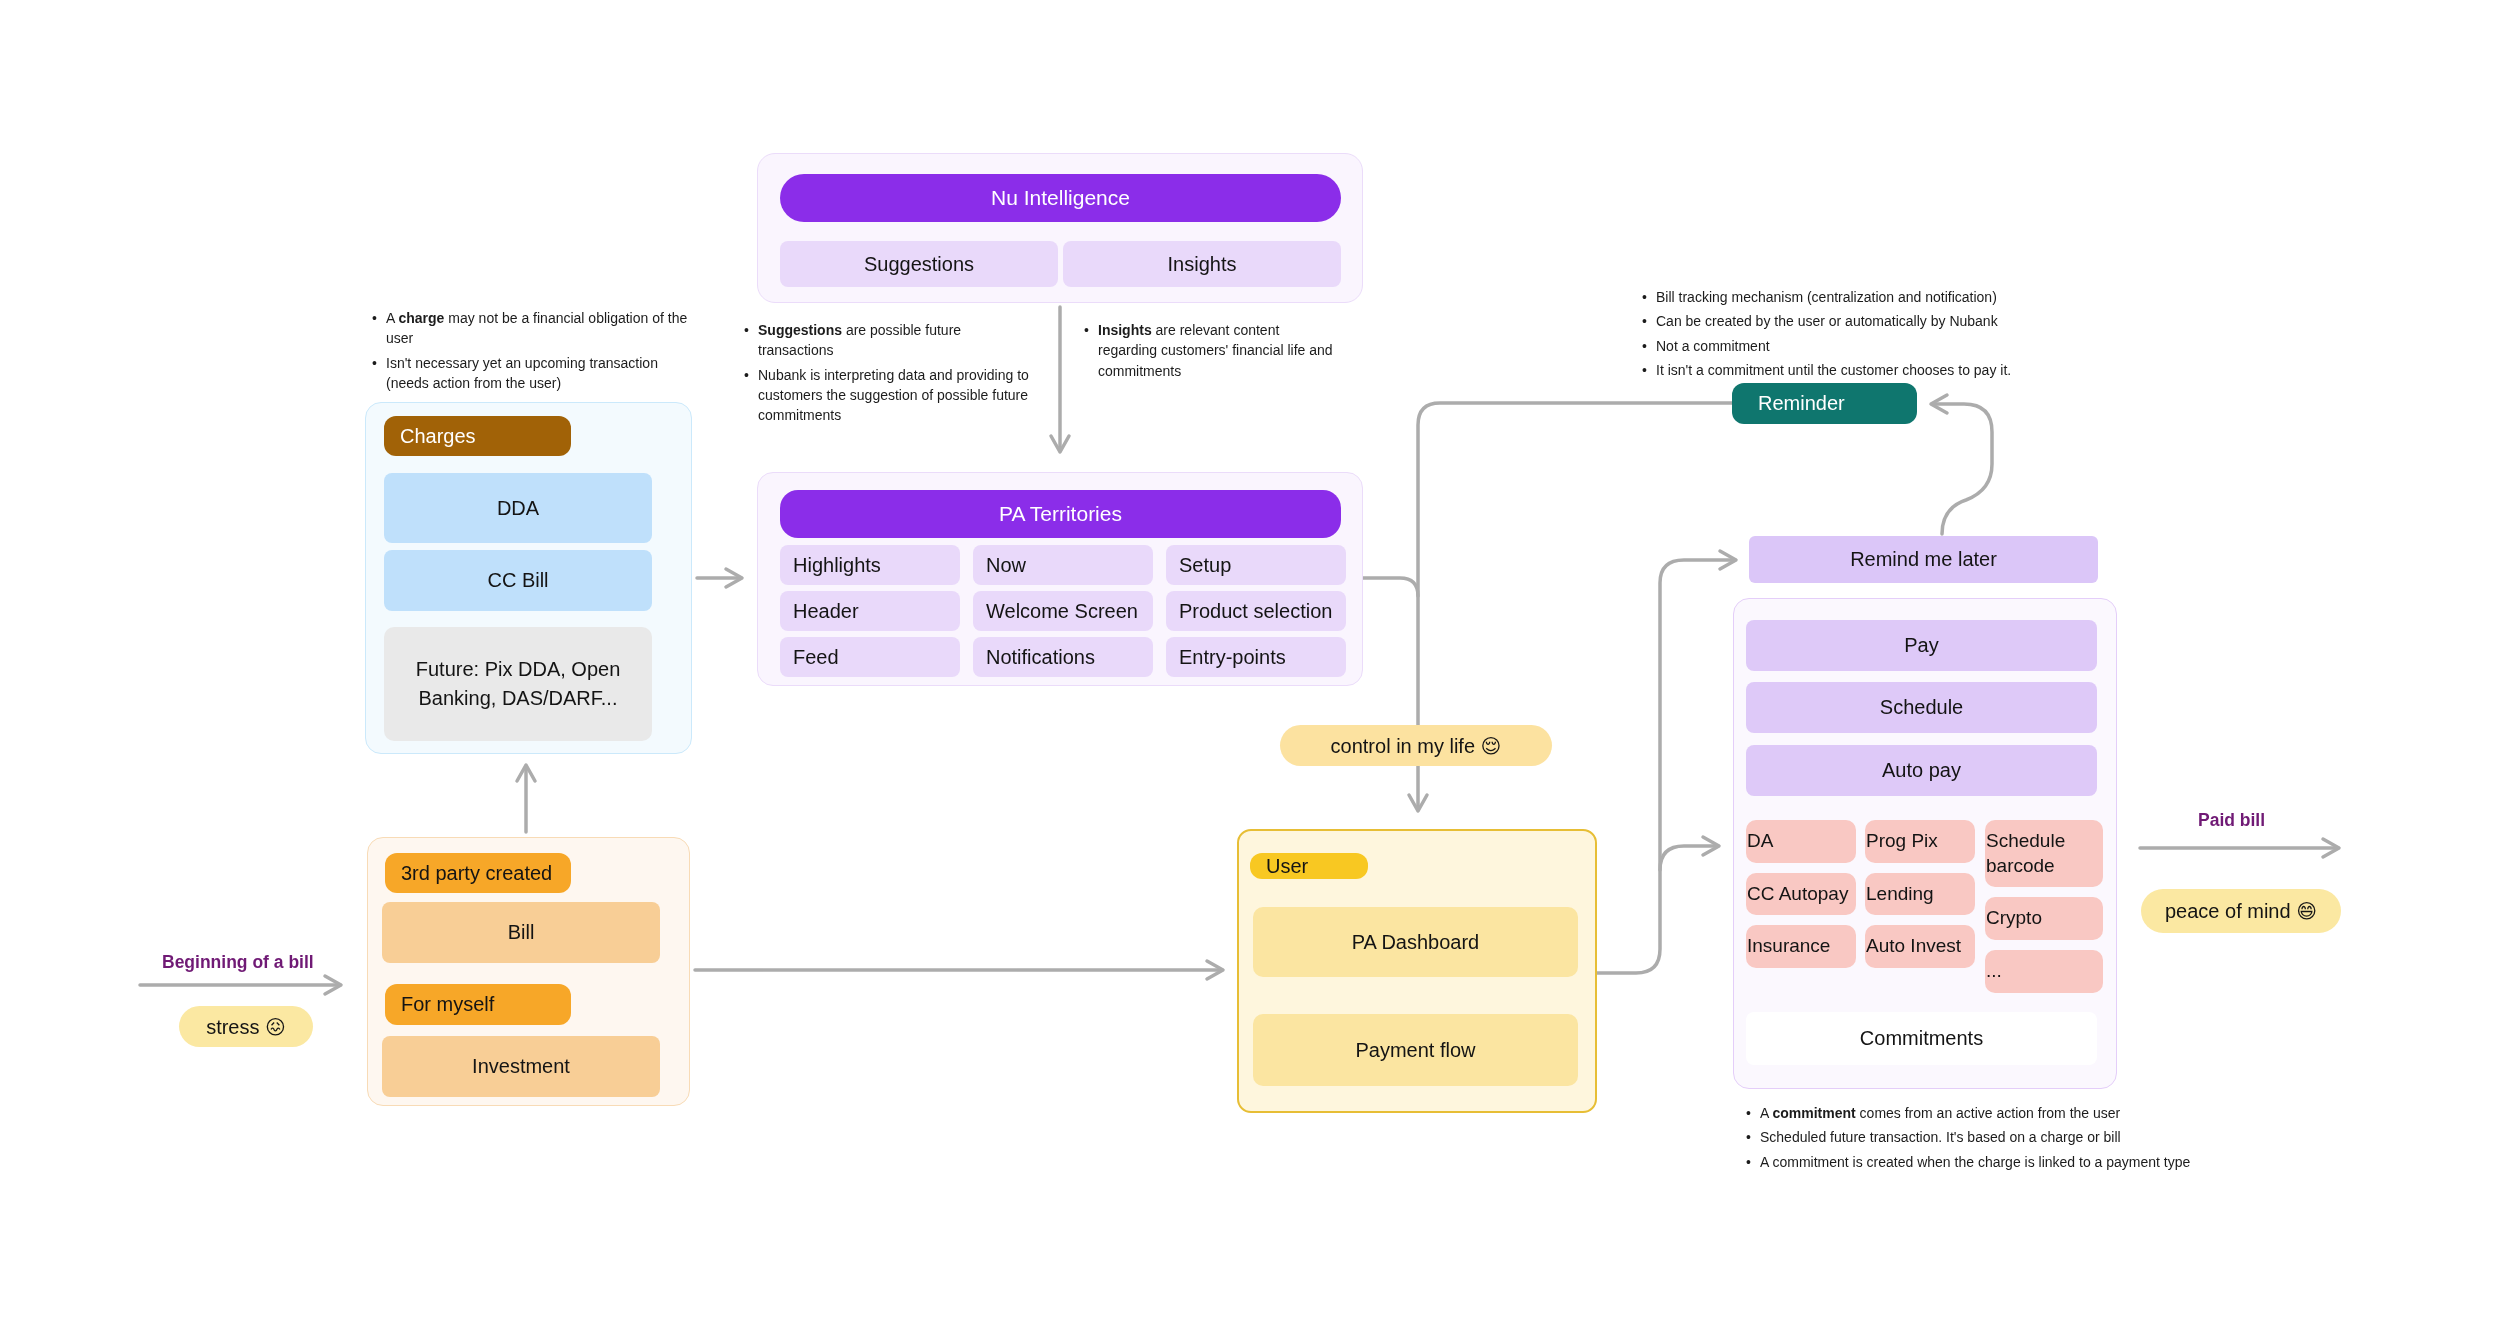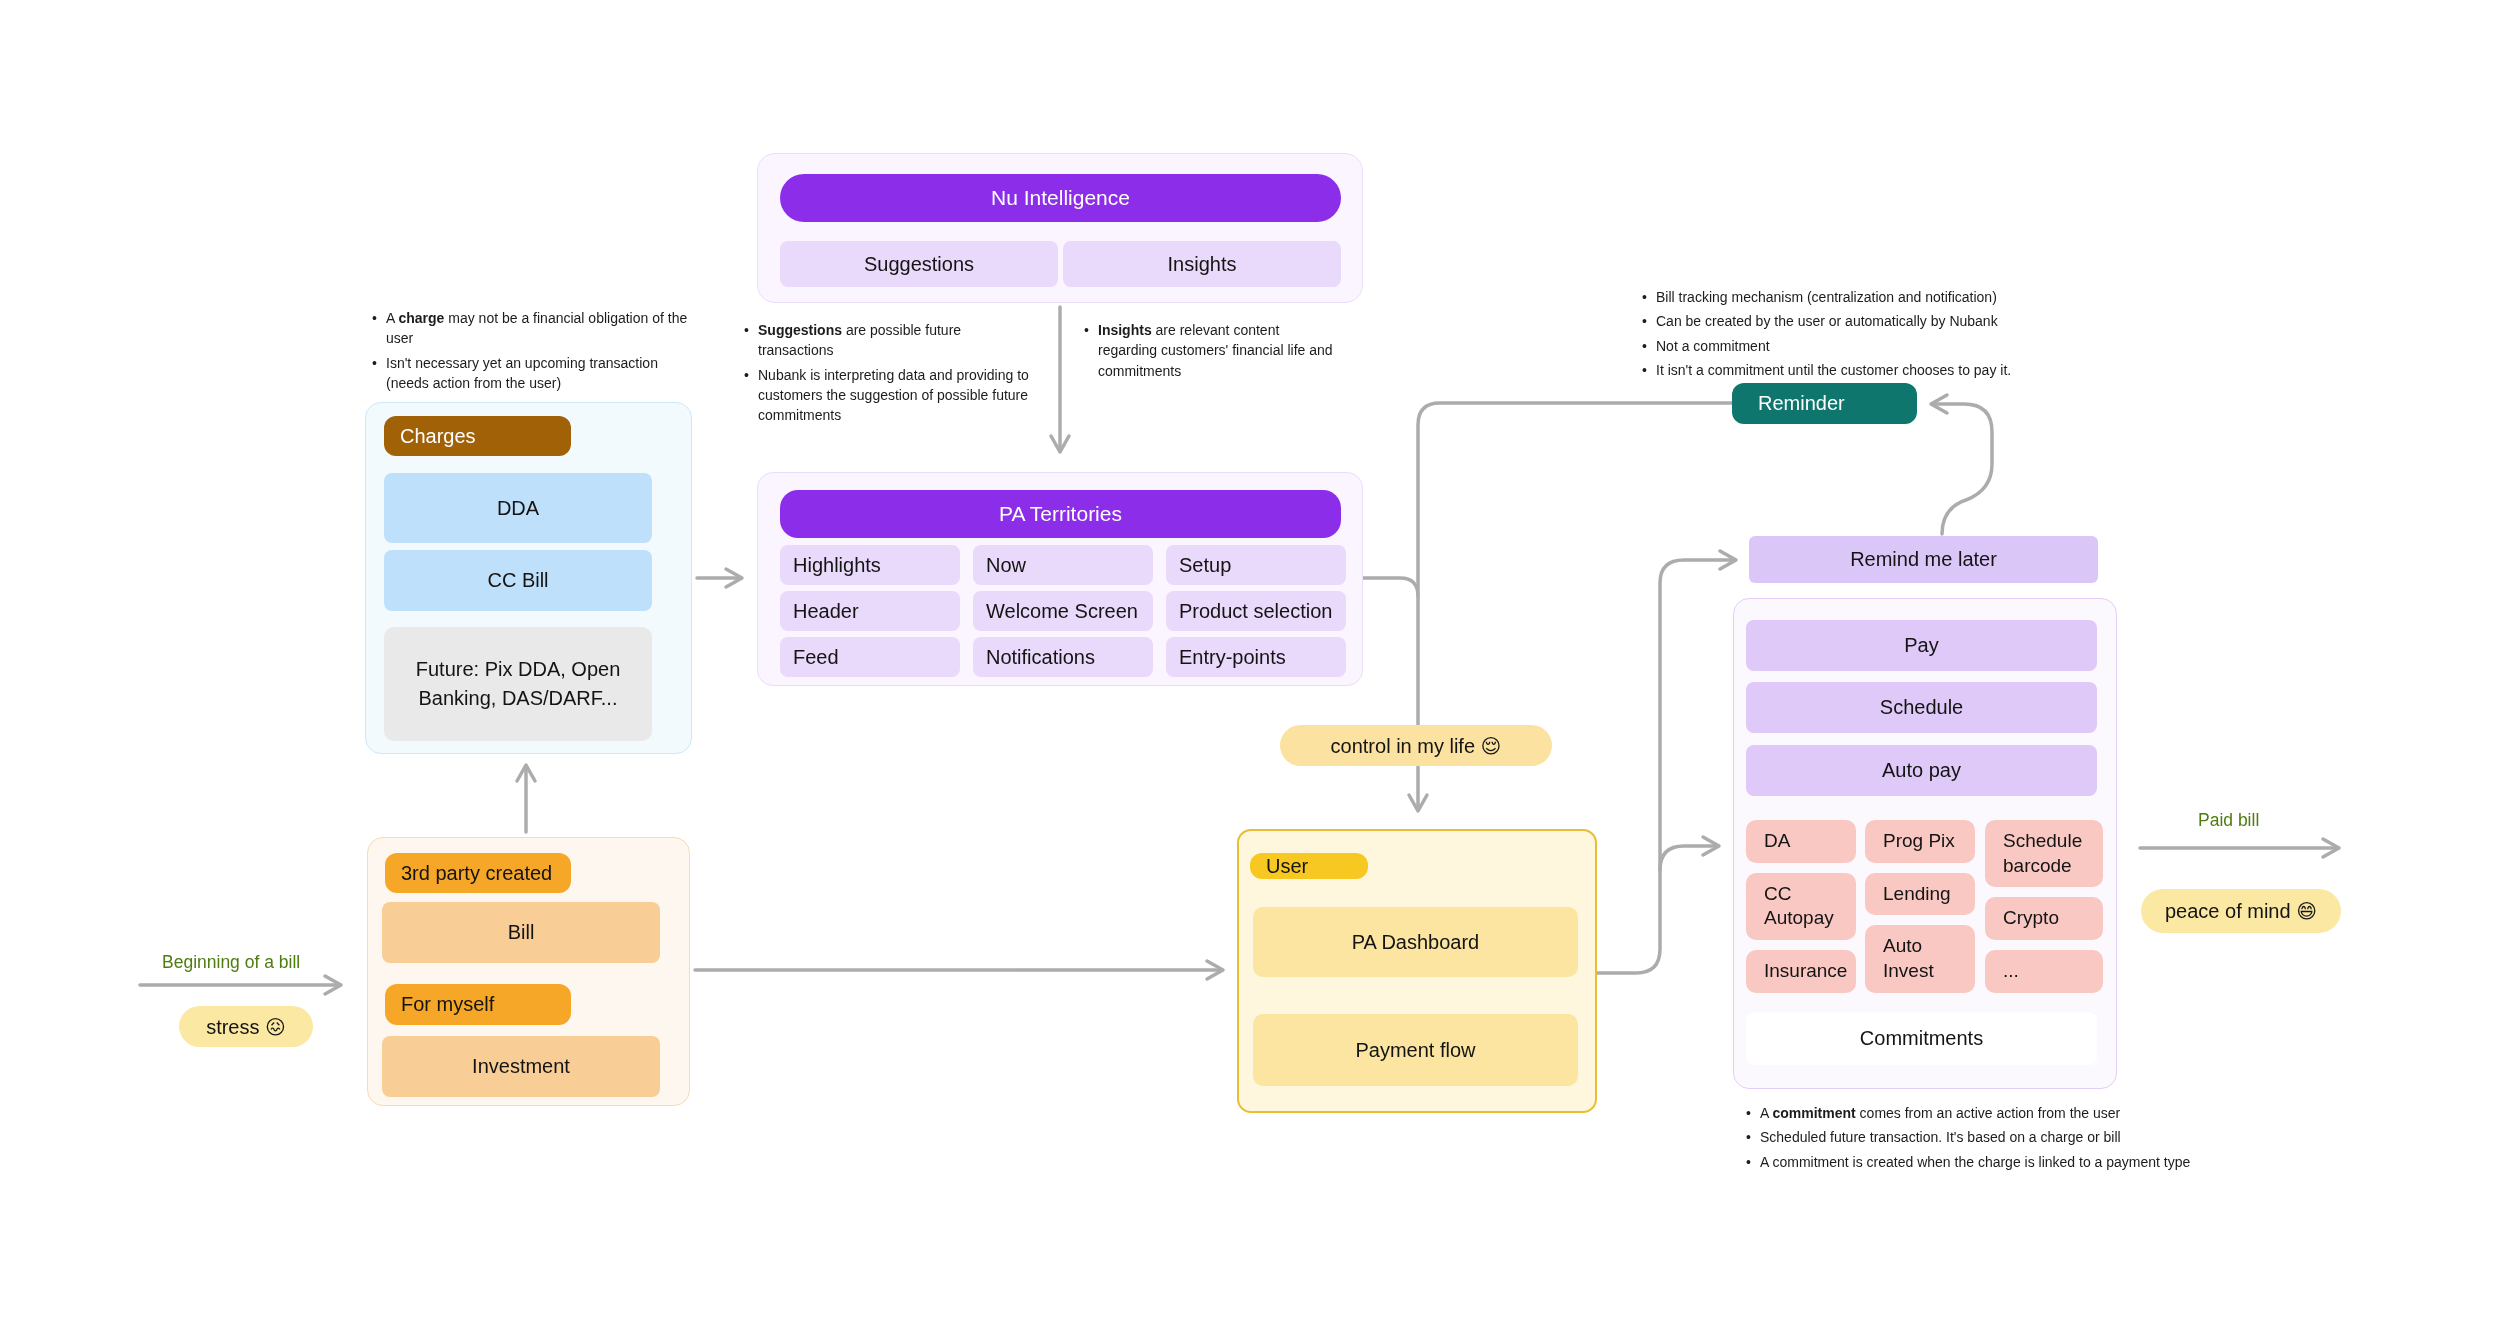--- a/index.html
+++ b/index.html
@@ -52,31 +52,31 @@
 
   
   #reminder-pill{left:1732px;top:383px;width:185px;height:41px;background:#0f766e;border-radius:12px;font-size:20px;padding-left:26px}
   #rml-bar{left:1749px;top:536px;width:349px;height:47px;background:#DBC6F8;border-radius:6px;font-size:20px}
 
   
   .pay-bar{left:1746px;width:351px;height:51px;background:#DEC9F8;border-radius:8px;font-size:20px;position:absolute;z-index:2;display:flex;align-items:center;justify-content:center}
   #pay-bar0{top:620px} #pay-bar1{top:682px} #pay-bar2{top:745px}
   .pink-col{position:absolute;z-index:2;top:820px;display:flex;flex-direction:column;gap:10px}
   #pink-col1{left:1746px;width:110px} #pink-col2{left:1865px;width:110px} #pink-col3{left:1985px;width:118px}
-  .pink-cell{background:#F9C8C3;border-radius:10px;padding:9px 18px;font-size:19px;line-height:1.3;box-sizing:border-box}
+  .pink-cell{background:#F9C8C3;border-radius:10px;padding:9px 1px;font-size:19px;line-height:1.3;box-sizing:border-box}
   #commit-bar{left:1746px;top:1012px;width:351px;height:53px;background:#ffffff;border-radius:8px;font-size:20px}
 
   
   .epill{position:absolute;z-index:2;display:flex;align-items:center;justify-content:center;background:#FBE8A2;font-size:20px}
   #stress-pill{left:179px;top:1006px;width:134px;height:41px;border-radius:21px}
   #control-pill{left:1280px;top:725px;width:272px;height:41px;border-radius:21px;background:#FCE2A0}
   #peace-pill{left:2141px;top:889px;width:200px;height:44px;border-radius:22px}
 
   
-  .flow-label{position:absolute;z-index:2;font-weight:normal;font-size:17.5px;color:#4d7c0f}
+  .flow-label{position:absolute;z-index:2;font-weight:bold;font-size:17.5px;color:#701a75}
   #beginning-label{left:162px;top:952px}
   #paid-label{left:2198px;top:810px}
 
   
   .notes{position:absolute;z-index:1;margin:0;padding:0;list-style:none;font-size:14px;line-height:1.45;color:#1c1c1c}
   .notes li{position:relative;padding-left:16px;margin-bottom:4px}
   .notes li::before{content:"\2022";position:absolute;left:2px;top:0}
   #charge-notes{left:370px;top:308px;width:330px}
   #sugg-notes{left:742px;top:320px;width:295px}
   #ins-notes{left:1082px;top:320px;width:255px}

